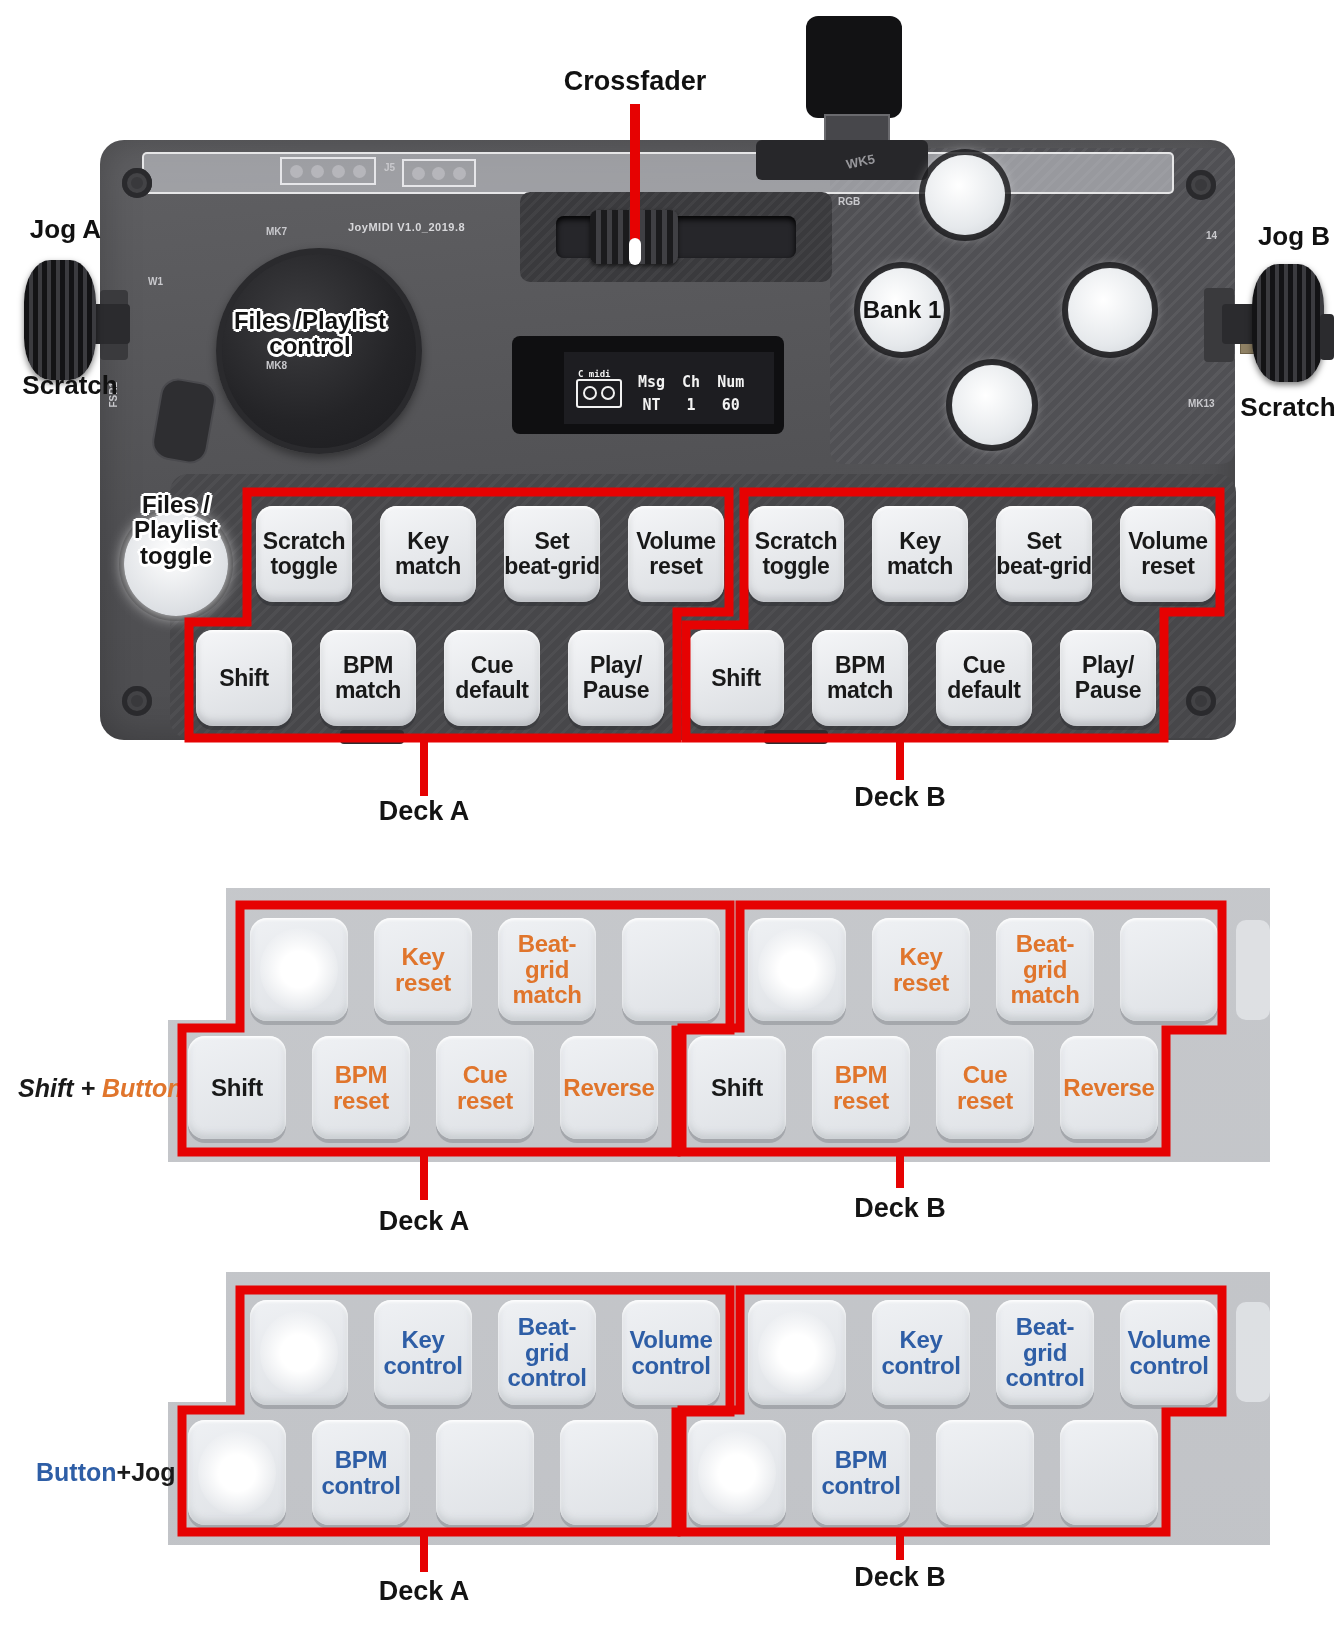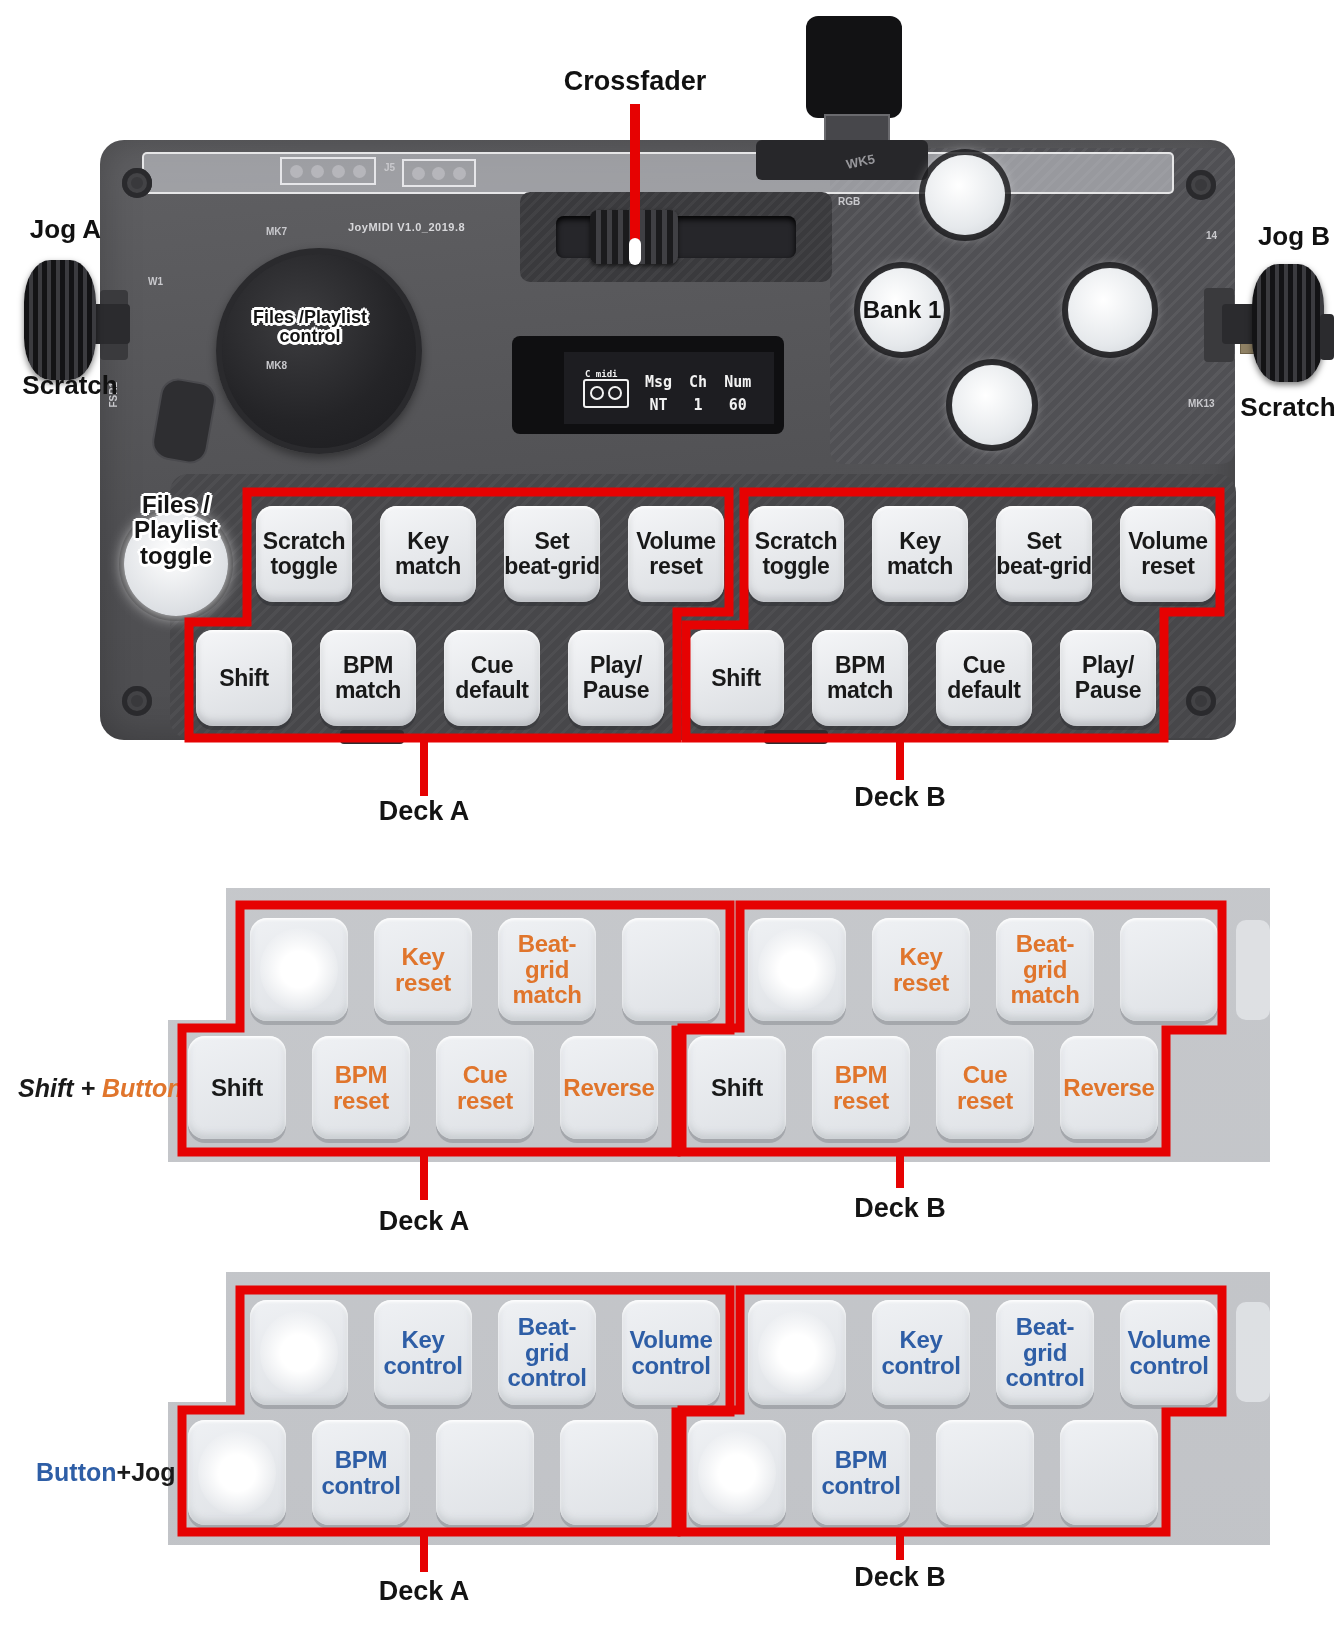--- a/index.html
+++ b/index.html
@@ -23,21 +23,21 @@
   .usb-plug{left:806px;top:16px;width:96px;height:102px;border-radius:12px;background:#121214;}
   .usb-shield{left:824px;top:114px;width:62px;height:36px;background:#47474b;border:2px solid #6a6a6e;}
   .usb-base{left:756px;top:140px;width:172px;height:40px;border-radius:6px;background:#27272a;}
   .fader-housing{left:520px;top:192px;width:312px;height:90px;border-radius:10px;background:#3a3a3d;
     background-image:repeating-linear-gradient(135deg,rgba(255,255,255,.04) 0 3px,rgba(0,0,0,0) 3px 8px);}
   .fader-slot{left:556px;top:216px;width:240px;height:42px;border-radius:8px;background:#26262a;box-shadow:inset 0 3px 6px #000;}
   .fader-knob{left:590px;top:210px;width:88px;height:54px;border-radius:8px;
     background:repeating-linear-gradient(90deg,#1b1b1d 0 6px,#404044 6px 11px);box-shadow:0 2px 4px rgba(0,0,0,.6);}
   .oled-outer{left:512px;top:336px;width:272px;height:98px;border-radius:8px;background:#0f0f11;}
   .oled-screen{left:564px;top:352px;width:210px;height:72px;background:#1d1d21;display:flex;align-items:center;gap:14px;
-    padding:0 19px;box-sizing:border-box;font-family:"DejaVu Sans Mono",monospace;color:#f2f2f2;}
+    padding:0 12px;box-sizing:border-box;font-family:"DejaVu Sans Mono",monospace;color:#f2f2f2;}
   .disp-icon{width:48px;text-align:center;}
   .disp-icon .cmidi{font-size:9px;font-weight:bold;display:block;text-align:left;padding-left:2px;}
   .reelbox{width:42px;height:25px;border:2px solid #f2f2f2;border-radius:3px;display:flex;align-items:center;justify-content:center;gap:4px;}
   .reel{width:10px;height:10px;border:2px solid #f2f2f2;border-radius:50%;}
   .disp-cols{display:flex;gap:17px;}
   .disp-col{text-align:center;font-size:15px;font-weight:bold;line-height:1.0;margin-top:12px;}
   .disp-col .hd{display:block;margin-bottom:8px;}
   .joystick{left:216px;top:248px;width:194px;height:194px;border-radius:50%;
     background:radial-gradient(circle at 40% 35%,#3d3d40,#242427 58%,#1b1b1e);border:6px solid #2a2a2d;box-shadow:0 4px 10px rgba(0,0,0,.4);}
   .fsr-pad{left:156px;top:380px;width:52px;height:78px;border-radius:18px;background:#2e2e31;border:2px solid #4a4a4e;transform:rotate(10deg);}
@@ -240,21 +240,21 @@
     <div class="key kt">
         <span class="kl">Cue
 default</span>
       </div>
     <div class="key kt">
         <span class="kl">Play/
 Pause</span>
       </div>
   </div>
 
-  <div class="abs halo" style="left:205px;top:308px;width:210px;font-size:18px;">
+  <div class="abs halo" style="left:205px;top:308px;width:210px;font-size:24px;">
     <div>Files /Playlist</div>
     <div>control</div>
   </div>
   <div class="abs halo" style="left:106px;top:492px;width:140px;font-size:24px;">
     <div>Files /</div>
     <div>Playlist</div>
     <div>toggle</div>
   </div>
 
   <div class="abs ann" style="left:535px;top:66px;width:200px;font-size:27px;">Crossfader</div>

